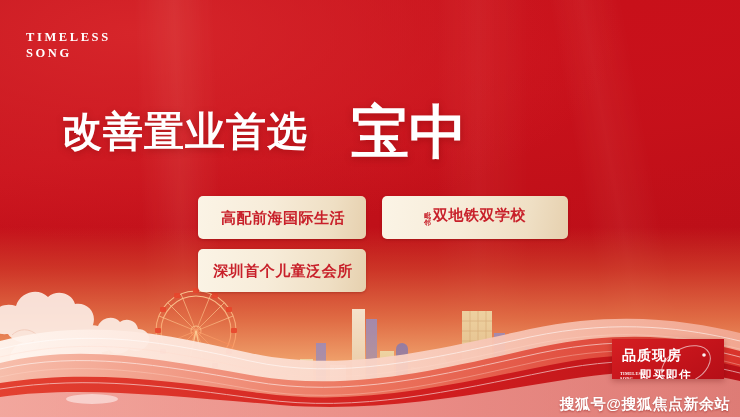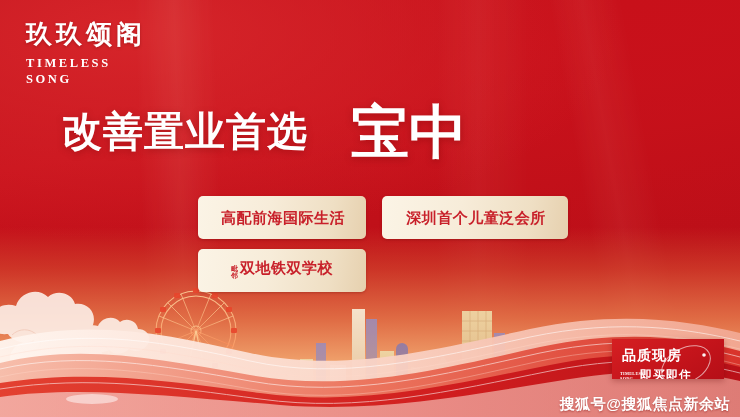--- a/index.html
+++ b/index.html
@@ -303,21 +303,20 @@
     </g>
     <g stroke="#ffd9cc" fill="none" opacity="0.45" stroke-width="0.8">
       <path d="M0 80 C90 58 170 74 250 92 C340 112 430 90 530 68 C620 49 690 60 740 72"></path>
       <path d="M0 100 C80 82 160 96 250 112 C350 130 440 106 540 84 C630 65 695 76 740 88"></path>
     </g>
     <ellipse cx="655" cy="84" rx="22" ry="5" fill="#cf1a1c" opacity="0.75"></ellipse>
     <ellipse cx="92" cy="122" rx="26" ry="5" fill="#ffffff" opacity="0.5"></ellipse>
   </svg>
 
   <div class="logo">
-    <div class="logo-cn">玖玖颂阁</div>
     <div class="logo-en">
       <div>TIMELESS</div>
       <div>SONG</div>
     </div>
   </div>
 
   <div class="headline">
     <span class="hl-a">改善置业首选</span>
     <span class="hl-b">宝中</span>
   </div>
@@ -331,34 +330,34 @@
           <span></span>
         </span>
         <span>高配前海国际生活</span>
       </div>
     </div>
 
 
     <div class="tag">
       <div class="tag-text">
         <span class="tag-mini">
+          <span>毗</span>
+          <span>邻</span>
+        </span>
+        <span>双地铁双学校</span>
+      </div>
+    </div>
+
+    <div class="tag">
+      <div class="tag-text">
+        <span class="tag-mini">
           <span></span>
           <span></span>
         </span>
         <span>深圳首个儿童泛会所</span>
-      </div>
-    </div>
-
-    <div class="tag">
-      <div class="tag-text">
-        <span class="tag-mini">
-          <span>毗</span>
-          <span>邻</span>
-        </span>
-        <span>双地铁双学校</span>
       </div>
     </div>
 
   </div>
 
   <div class="badge">
     <svg class="badge-orbit" viewBox="0 0 112 56">
       <ellipse cx="74" cy="26" rx="26" ry="17" fill="none" stroke="#ffffff" stroke-width="1" opacity="0.6" transform="rotate(-28 74 26)"></ellipse>
       <circle cx="92" cy="16" r="1.8" fill="#ffffff" opacity="0.95"></circle>
       <circle cx="58" cy="38" r="1.2" fill="#ffffff" opacity="0.8"></circle>

